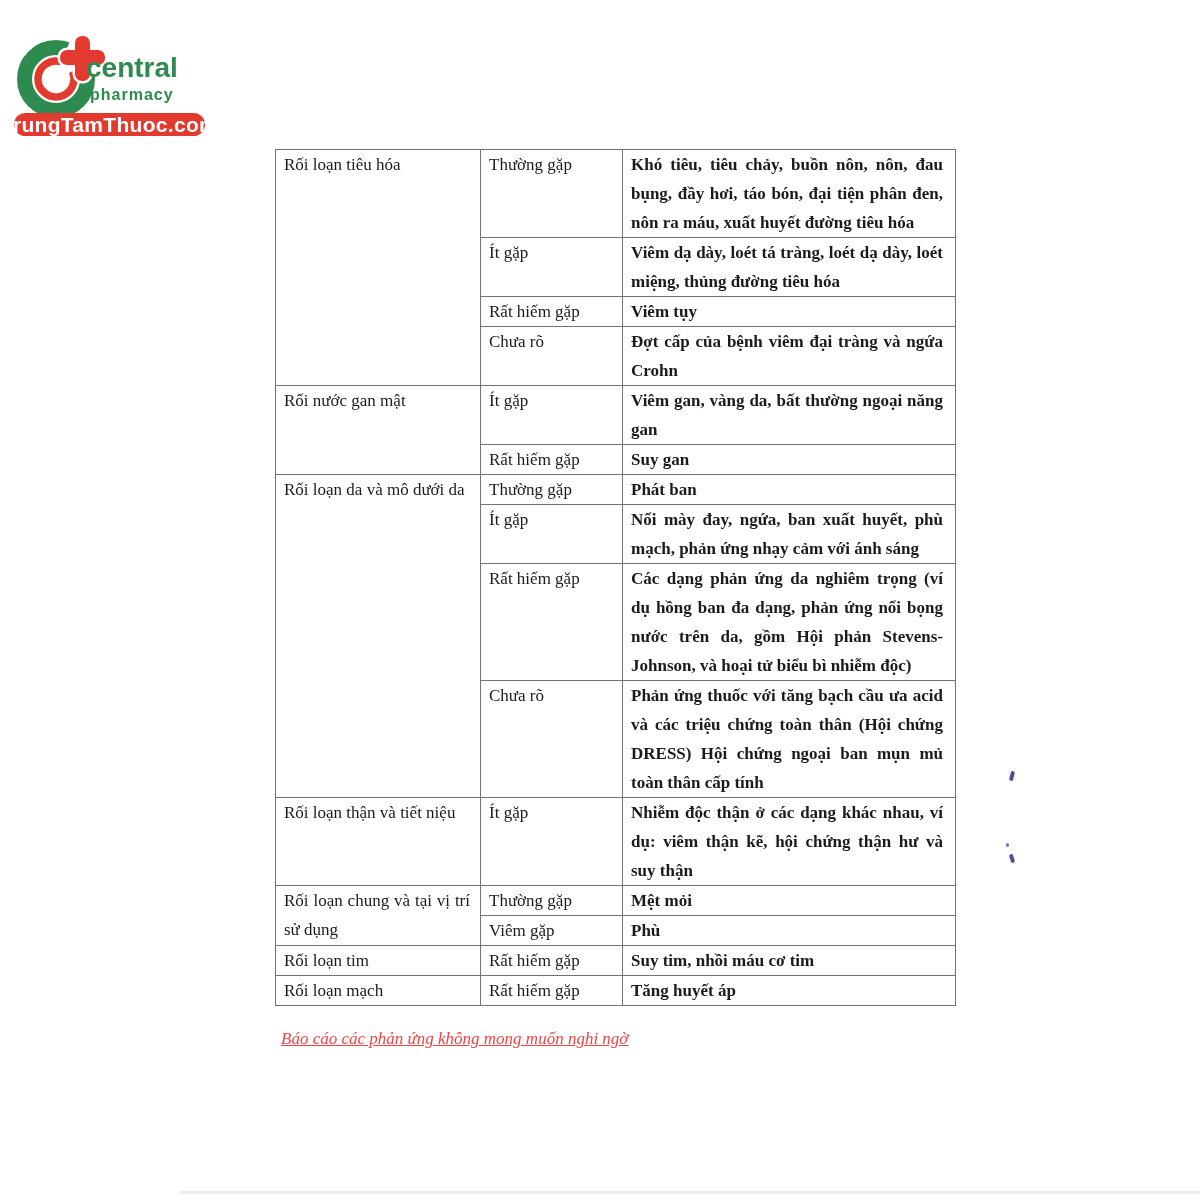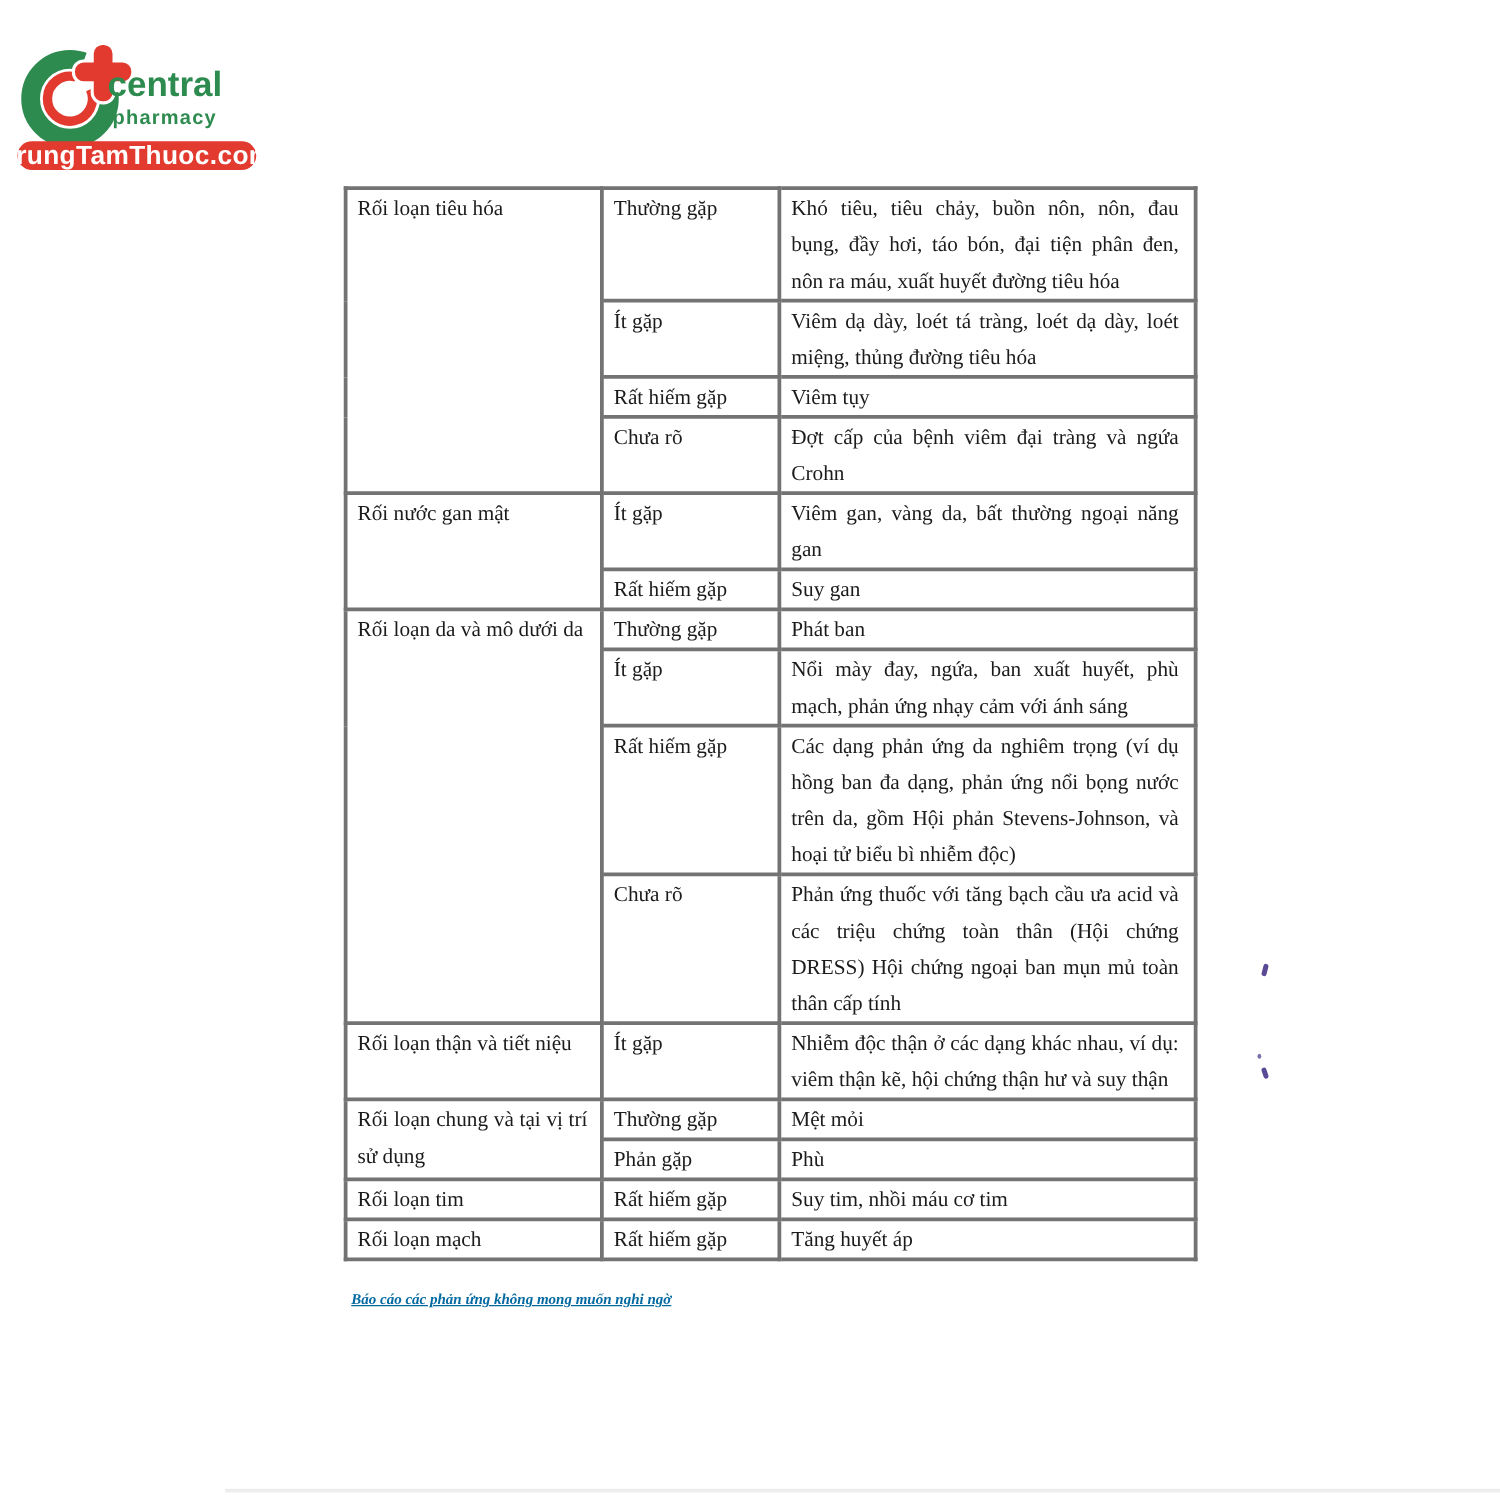--- a/index.html
+++ b/index.html
@@ -29,32 +29,32 @@
     font-size:21px;color:#ffffff;letter-spacing:0.3px;
   }
 
   
   .doc{position:absolute;left:275px;top:149px;width:680px;}
   table{
     border-collapse:collapse;table-layout:fixed;width:680px;
     font-size:17px;color:#1b1b1b;
   }
   td{
-    border:3px solid #737373;vertical-align:top;
+    border:1px solid #737373;vertical-align:top;
     line-height:29px;padding:0 10px 0 8px;
     overflow:hidden;
   }
   td.cat{text-align:justify;}
   td.freq{}
-  td.desc{text-align:justify;padding-right:12px;}
+  td.desc{text-align:justify;padding-right:12px;font-weight:bold;}
 
   .caption{
     margin:23px 0 0 6px;
-    font-size:12px;font-weight:bold;font-style:italic;
-    text-decoration:underline;color:#0369a1;
+    font-size:17px;font-weight:normal;font-style:italic;
+    text-decoration:underline;color:#ef4444;
   }
 
   
   .ink{position:absolute;background:#5a4a96;}
   .ink1{left:1010px;top:771px;width:4px;height:10px;border-radius:2px;transform:rotate(14deg);}
   .ink2{left:1006px;top:843px;width:3px;height:4px;border-radius:50%;opacity:.8;}
   .ink3{left:1010px;top:854px;width:4px;height:9px;border-radius:2px;transform:rotate(-18deg);}
   .bottom-line{position:absolute;left:180px;top:1191px;width:1020px;height:3px;background:#ededed;}
 </style>
 </head>
@@ -136,21 +136,21 @@
           <td rowspan="1" class="cat">Rối loạn thận và tiết niệu</td>
           <td class="freq">Ít gặp</td>
           <td class="desc">Nhiễm độc thận ở các dạng khác nhau, ví dụ: viêm thận kẽ, hội chứng thận hư và suy thận</td>
         </tr>
         <tr>
           <td rowspan="2" class="cat">Rối loạn chung và tại vị trí sử dụng</td>
           <td class="freq">Thường gặp</td>
           <td class="desc">Mệt mỏi</td>
         </tr>
         <tr>
-          <td class="freq">Phản gặp</td>
+          <td class="freq">Viêm gặp</td>
           <td class="desc">Phù</td>
         </tr>
         <tr>
           <td rowspan="1" class="cat">Rối loạn tim</td>
           <td class="freq">Rất hiếm gặp</td>
           <td class="desc">Suy tim, nhồi máu cơ tim</td>
         </tr>
         <tr>
           <td rowspan="1" class="cat">Rối loạn mạch</td>
           <td class="freq">Rất hiếm gặp</td>

